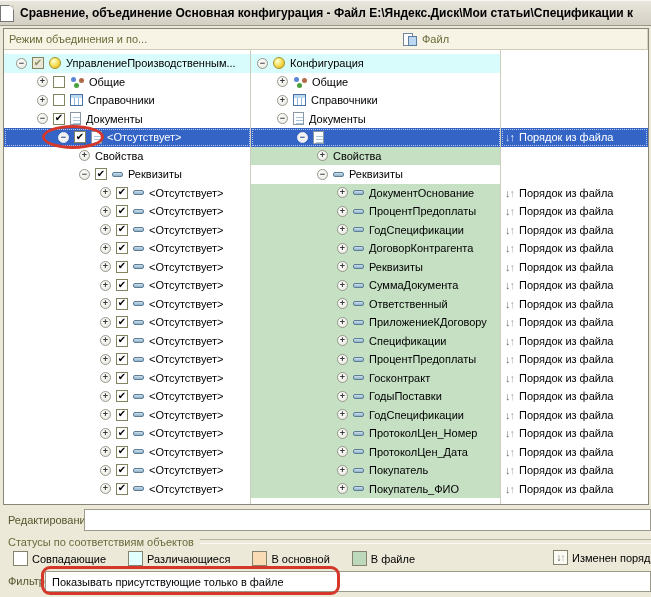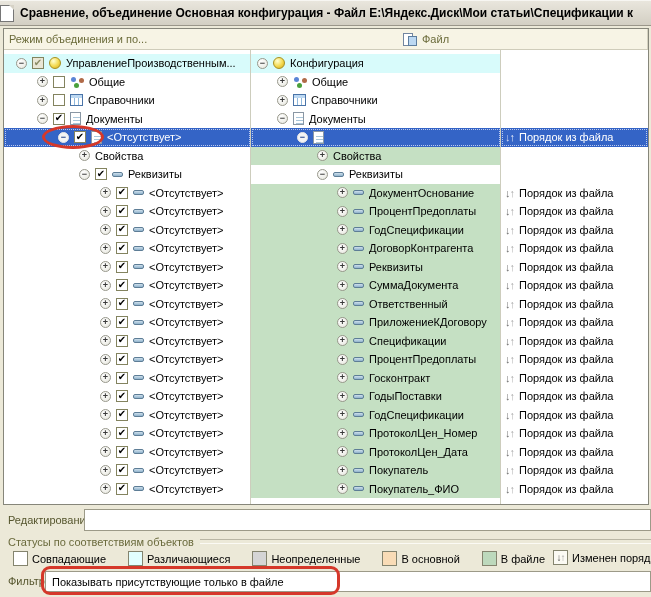--- a/index.html
+++ b/index.html
@@ -561,24 +561,20 @@
 <div class="legend-row" id="legend-row">
     <div class="legend-item">
       <span class="swatch" style="background: rgb(255, 255, 255);"></span>
       <span>Совпадающие</span>
     </div>
     <div class="legend-item">
       <span class="swatch" style="background: rgb(226, 255, 255);"></span>
       <span>Различающиеся</span>
     </div>
     <div class="legend-item">
-      <span class="swatch" style="background: rgb(213, 213, 213);"></span>
-      <span>Неопределенные</span>
-    </div>
-    <div class="legend-item">
       <span class="swatch" style="background: rgb(249, 220, 182);"></span>
       <span>В основной</span>
     </div>
     <div class="legend-item">
       <span class="swatch" style="background: rgb(189, 217, 188);"></span>
       <span>В файле</span>
     </div>
   </div>
 
 <div class="order-item">

